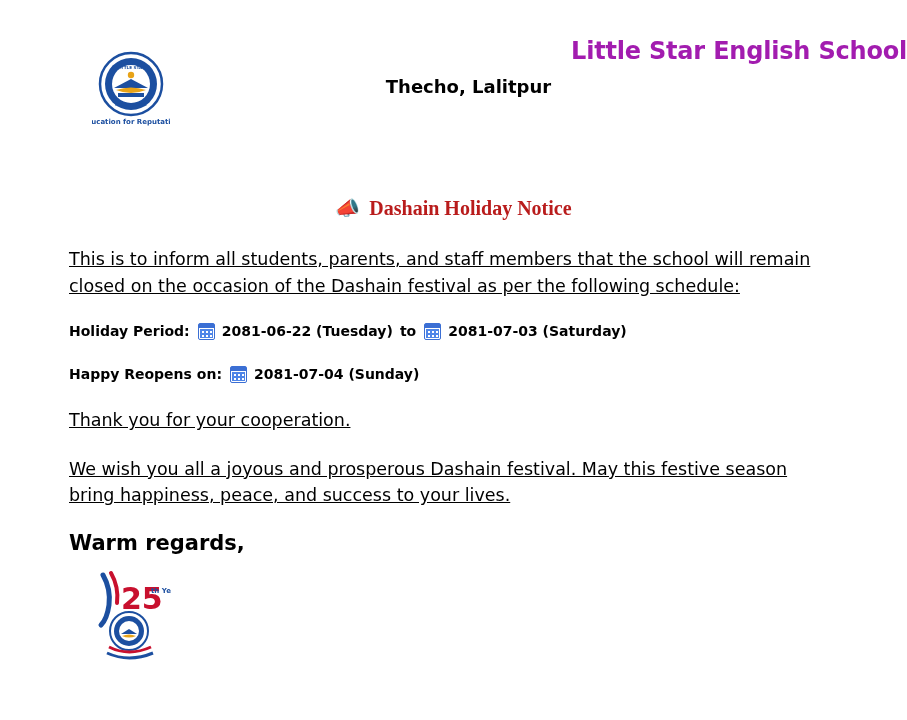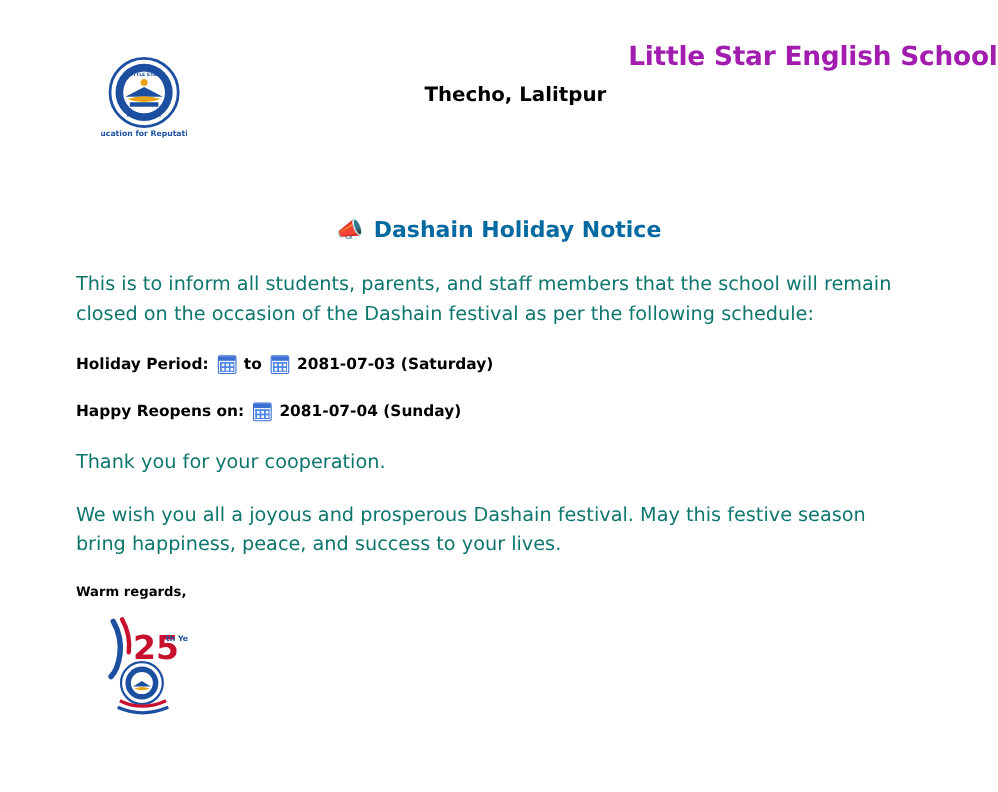--- a/index.html
+++ b/index.html
@@ -59,31 +59,32 @@
     text-align: center;
     margin-top: 48px;
     font-size: 20px;
     font-weight: bold;
     color: #1f3c88;
     display: flex;
     align-items: center;
     justify-content: center;
     gap: 9px;
   }
-  .notice-title .title-text { color: #0369a1; }
+  .notice-title .title-text { color: #b91c1c; font-family: Liberation Serif, serif; }
 
   .body-wrap {
     padding: 0 70px 0 69px;
     margin-top: 26px;
   }
   p.para {
     font-size: 17.5px;
     line-height: 1.52;
     margin: 0 0 22px 0;
-    color: #0f766e;
+    color: #000000;
+    text-decoration: underline;
   }
 
   .line-bold {
     font-size: 14px;
     font-weight: bold;
     margin: 0 0 22px 0;
     display: flex;
     align-items: center;
     flex-wrap: wrap;
     gap: 0px;
@@ -99,21 +100,21 @@
   .emoji-row {
     display: flex;
     align-items: center;
     gap: 8px;
     font-size: 17.5px;
     font-weight: bold;
     margin: 0 0 22px 0;
   }
 
   .warm {
-    font-size: 12px;
+    font-size: 21px;
     font-weight: bold;
     margin: 6px 0 14px 0;
   }
 
   .anniv-logo {
     margin: 8px 0 0 22px;
     width: 80px;
     height: 92px;
   }
 
@@ -176,20 +177,21 @@
     <span class="title-text">Dashain Holiday Notice</span>
   </div>
 
   <div class="body-wrap">
 
     <p class="para">This is to inform all students, parents, and staff members that the school will remain closed on the occasion of the Dashain festival as per the following schedule:</p>
 
     <div class="line-bold">
       <span class="seg">Holiday Period:</span>
       <span class="cal-icon inline-icon"></span>
+      <span class="seg">2081-06-22 (Tuesday)</span>
       <span class="seg">to</span>
       <span class="cal-icon inline-icon"></span>
       <span class="seg">2081-07-03 (Saturday)</span>
     </div>
 
     <div class="line-bold">
       <span class="seg">Happy Reopens on:</span>
       <span class="cal-icon inline-icon"></span>
       <span class="seg">2081-07-04 (Sunday)</span>
     </div>

